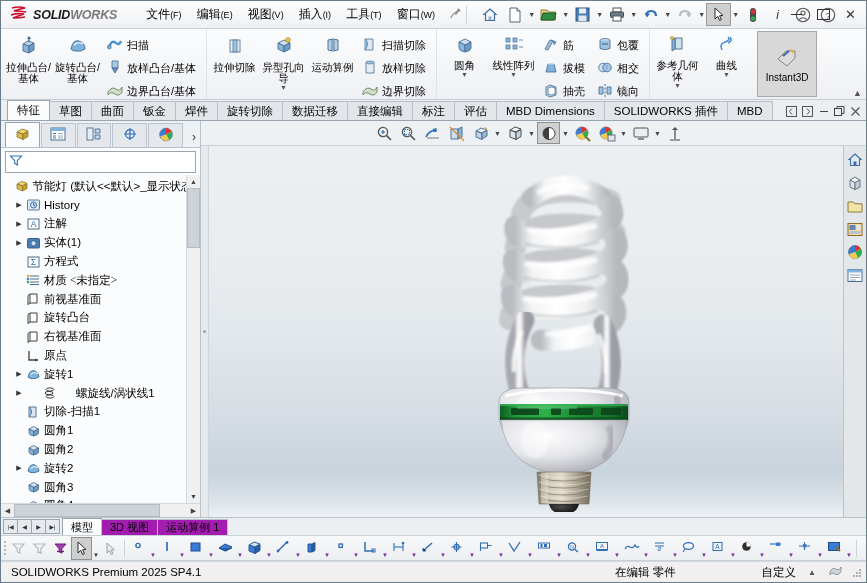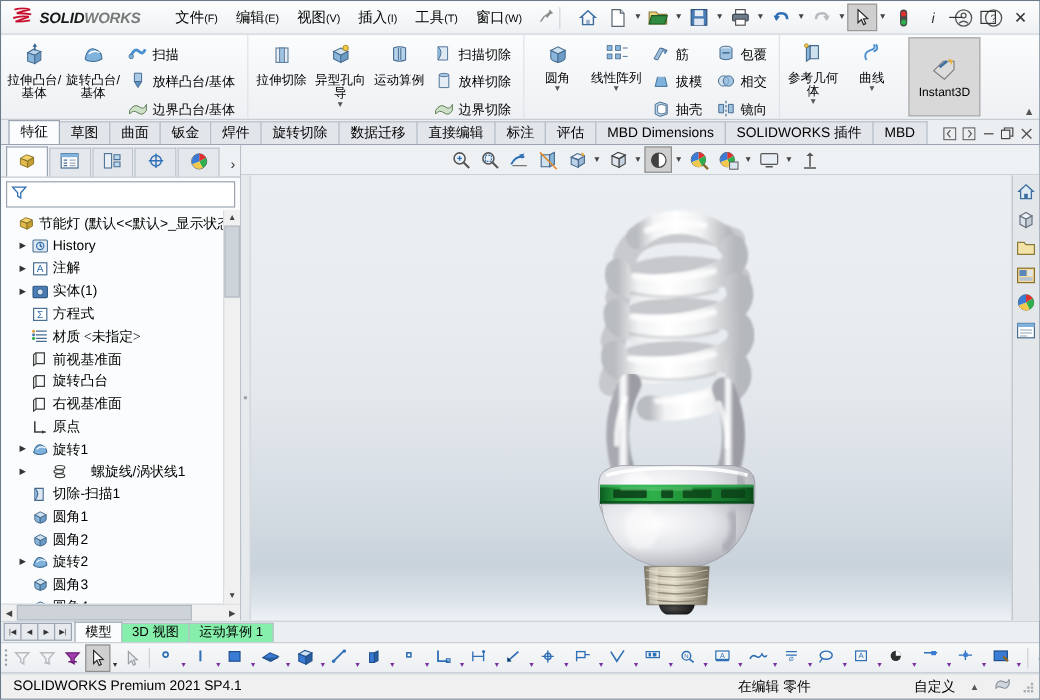--- a/index.html
+++ b/index.html
@@ -177,21 +177,21 @@
   .btmtabs{
     flex:0 0 17px;height:17px;display:flex;align-items:flex-end;
     background:#eceff2;border-top:1px solid #b9c2cb;
   }
   .navbtns{display:flex;align-items:center;margin:0 3px 1px 2px;}
   .navb{width:13px;height:13px;display:flex;align-items:center;justify-content:center;
     border:1px solid #9aa5b1;background:#e6eaee;font-size:6px;color:#333;
     margin-right:-1px;cursor:default;}
   .btab{
     height:15px;line-height:15px;padding:0 8px;font-size:11px;
-    background:#86efac;border:1px solid #b7bfc8;border-bottom:none;margin-right:-1px;
+    background:#a21caf;border:1px solid #b7bfc8;border-bottom:none;margin-right:-1px;
     cursor:default;white-space:nowrap;
   }
   .btab.active{background:#fbfcfd;height:16px;line-height:16px;border-color:#9aa5b1;}
   
   .sketchbar{
     flex:0 0 24px;height:24px;display:flex;align-items:center;
     background:linear-gradient(#f7f8f9,#eceff2);border-top:1px solid #c9d0d8;
     border-bottom:1px solid #c9d0d8;padding-left:3px;gap:0px;overflow:hidden;
   }
   .grip{width:6px;height:18px;display:flex;flex-direction:column;justify-content:center;
@@ -1397,21 +1397,21 @@
     <div class="sbtn">
         <svg width="15" height="15" viewBox="0 0 15 15">
           <path d="M3 8 l5-5 3 3 -5 5z" fill="#cfe0ef" stroke="#2f6fb5" stroke-width="1"></path>
           <path d="M8 3 l2-2 3 3 -2 2z" fill="#8a6a2a"></path>
         </svg>
       </div>
 
   </div>
 
   <div class="statusbar">
-    <span class="st-cell">SOLIDWORKS Premium 2021 SP4.1</span>
+    <span class="st-cell">SOLIDWORKS Premium 2025 SP4.1</span>
     <span style="position:absolute;left:610px;" class="st-cell">在编辑 零件</span>
     <div class="st-right">
       <span class="st-cell">自定义</span>
       <span class="st-cell" style="font-size:8px;color:#555;">▲</span>
       <span class="st-cell">
         <svg width="14" height="13" viewBox="0 0 14 13">
             <path d="M2 7 q2-5 6-3 q4 2 5-2 v4 q-2 5-6 3 q-4-2-5 1z" fill="#cfd6dd" stroke="#8a9099" stroke-width=".9"></path>
           </svg>
       </span>
       <span class="resize-grip">

